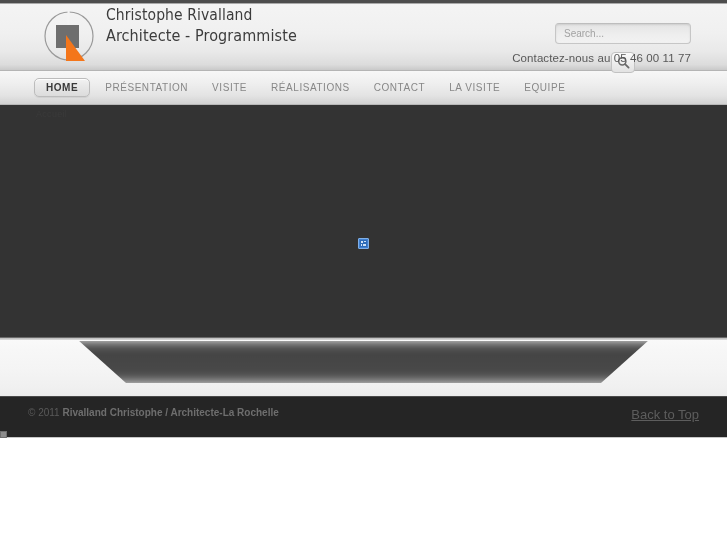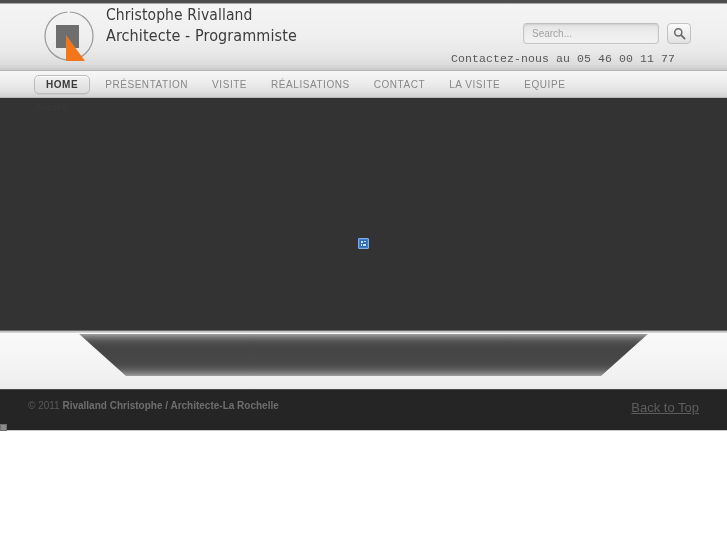--- a/index.html
+++ b/index.html
@@ -65,20 +65,21 @@
   }
 
   
   #search-area {
     position: absolute;
     right: 36px;
     top: 19px;
     display: flex;
     align-items: center;
     gap: 8px;
+    flex-direction: column;
   }
   #search-input {
     width: 118px;
     height: 15px;
     padding: 2px 8px;
     font-size: 10px;
     color: #9d9d9d;
     font-family: "Liberation Sans", sans-serif;
     background: linear-gradient(to bottom, #e4e4e4 0%, #eeeeee 55%, #f2f2f2 100%);
     border: 1px solid #c6c6c6;
@@ -97,32 +98,31 @@
     display: flex;
     align-items: center;
     justify-content: center;
     cursor: pointer;
     padding: 0;
   }
   #search-button svg { display:block; }
 
   #contact-line {
     position: absolute;
-    right: 52px;
+    right: 36px;
     top: 48px;
     font-size: 11.5px;
     color: #585858;
     white-space: nowrap;
     letter-spacing: .1px;
-    font-family: Liberation Mono, monospace;
   }
 
   
   #navbar {
-    height: 27px;
+    height: 34px;
     background: linear-gradient(to bottom, #f7f7f7 0%, #eeeeee 40%, #e3e3e3 75%, #d2d2d2 100%);
     border-bottom: 1px solid #b8b8b8;
     display: flex;
     align-items: center;
     padding-left: 34px;
     box-sizing: border-box;
   }
   .nav-item {
     font-size: 10px;
     color: #878787;

